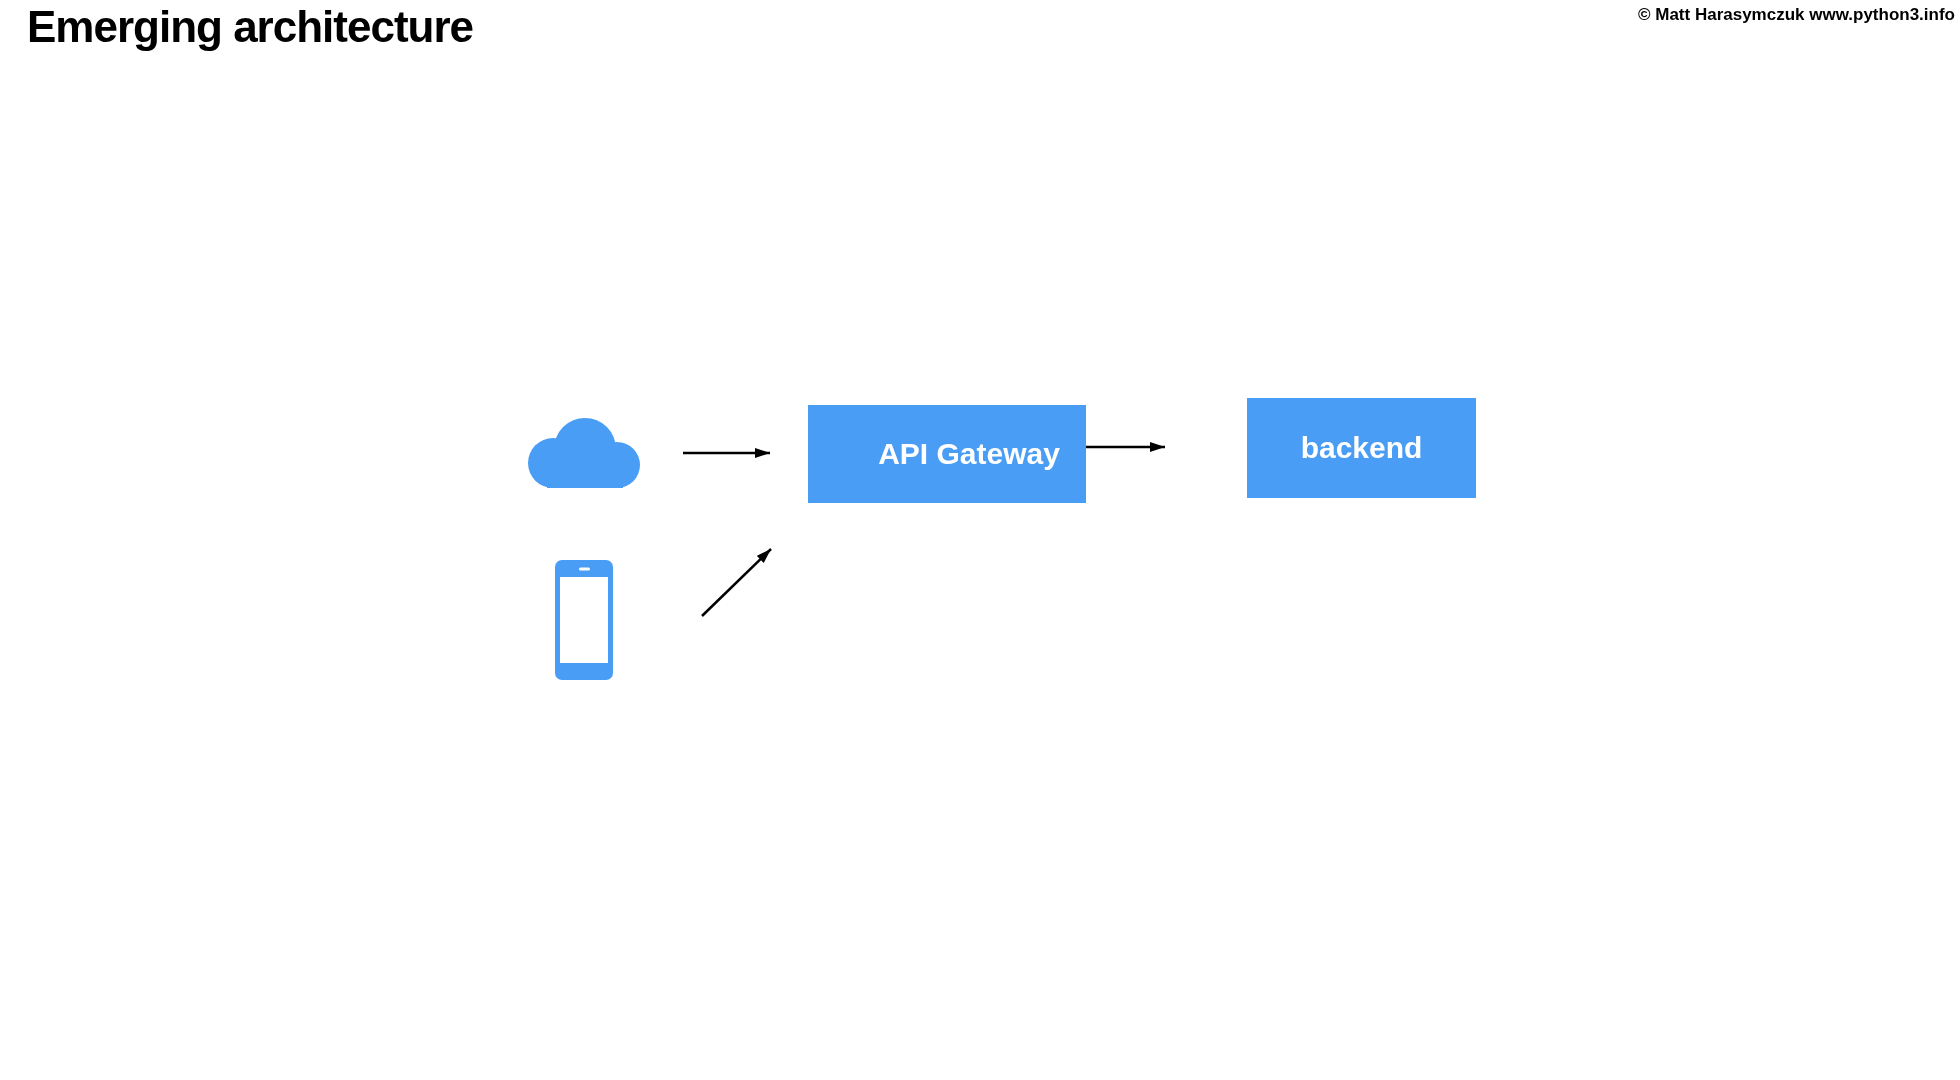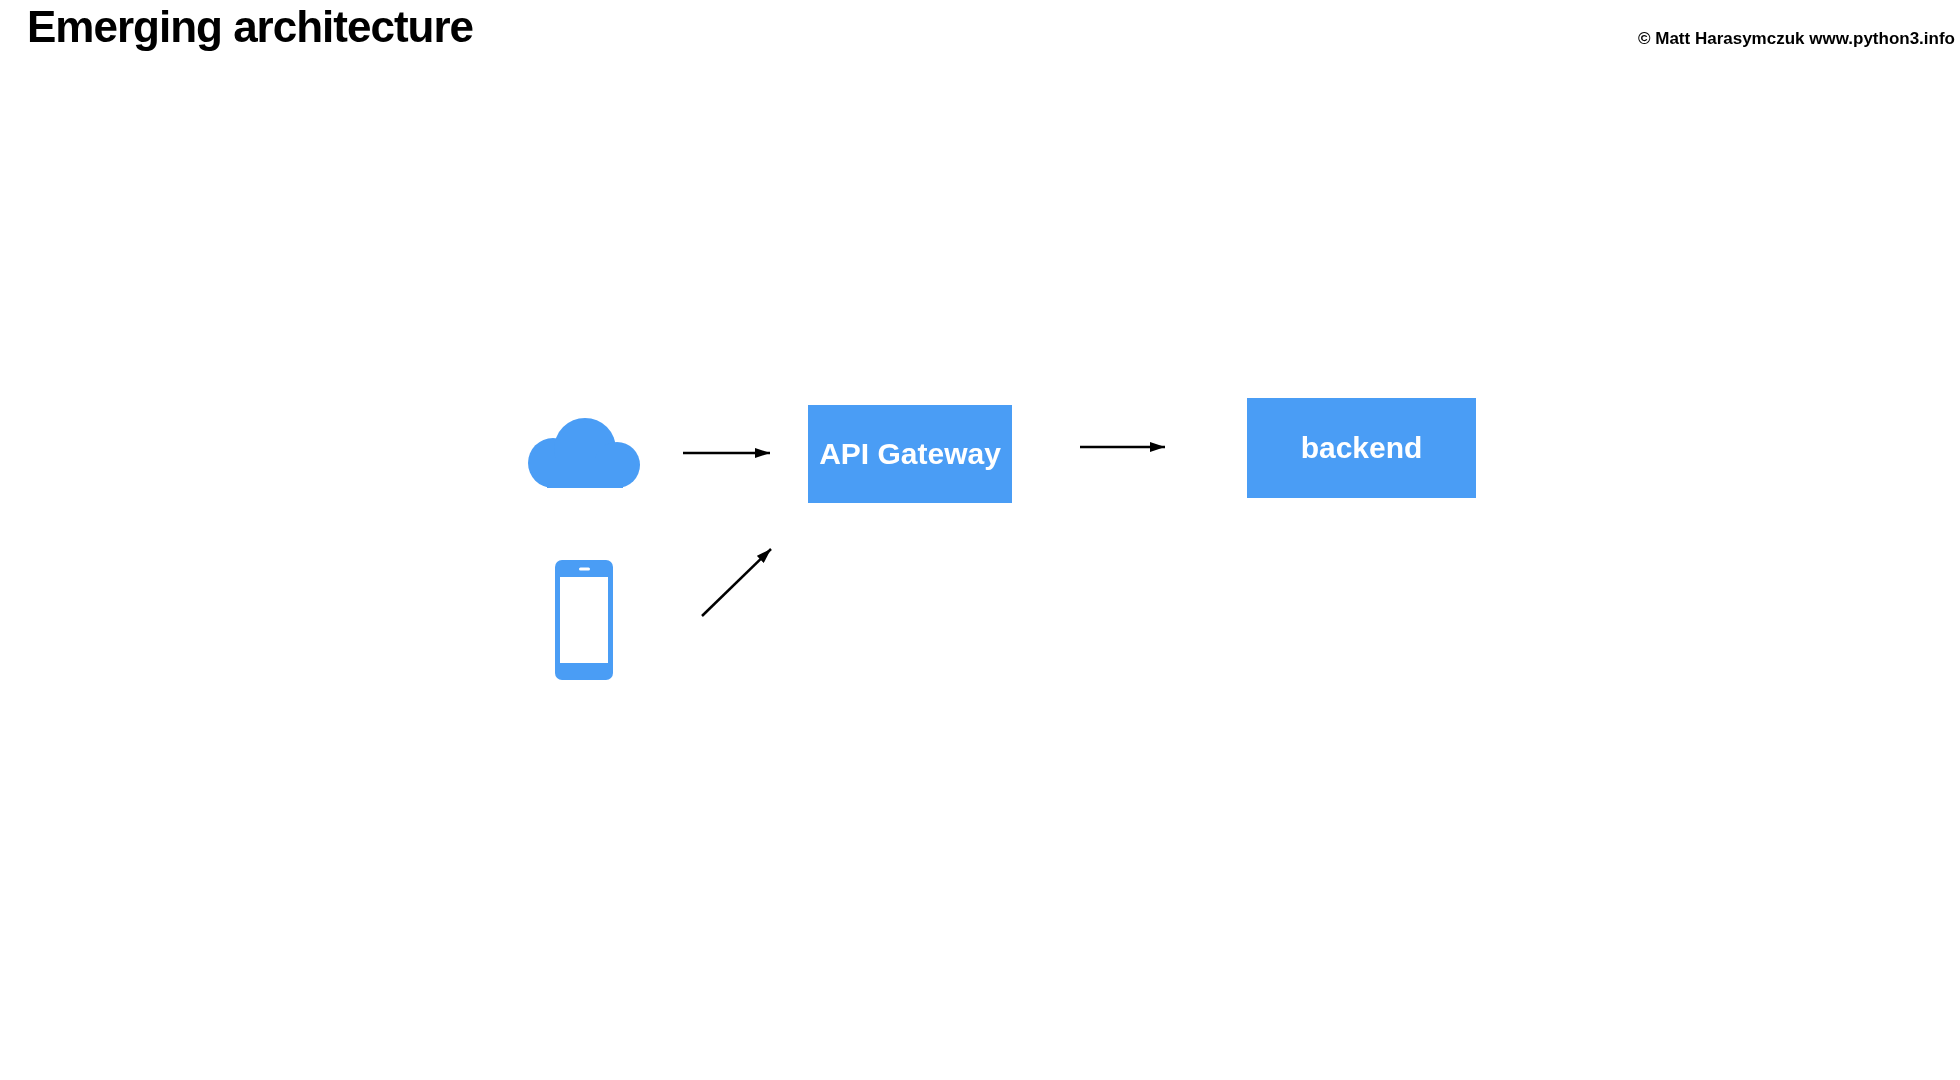--- a/index.html
+++ b/index.html
@@ -27,21 +27,20 @@
     white-space: nowrap;
   }
   .copyright {
     position: absolute;
     top: 5px;
     right: 5px;
     font-size: 17px;
     font-weight: bold;
     color: #000000;
     white-space: nowrap;
-    margin-top: 24px;
   }
   .arrow-layer {
     position: absolute;
     left: 0;
     top: 0;
     width: 1960px;
     height: 1080px;
     pointer-events: none;
   }
   .icon-cloud {
@@ -65,22 +64,23 @@
     display: flex;
     align-items: center;
     justify-content: center;
     font-size: 30px;
     font-weight: bold;
     white-space: nowrap;
   }
   .node-api-gateway {
     left: 808px;
     top: 405px;
-    width: 204px;
+    width: 234px;
     height: 98px;
+    padding-left: 44px;
   }
   .node-backend {
     left: 1247px;
     top: 398px;
     width: 229px;
     height: 100px;
   }
 </style>
 </head>
 <body>

